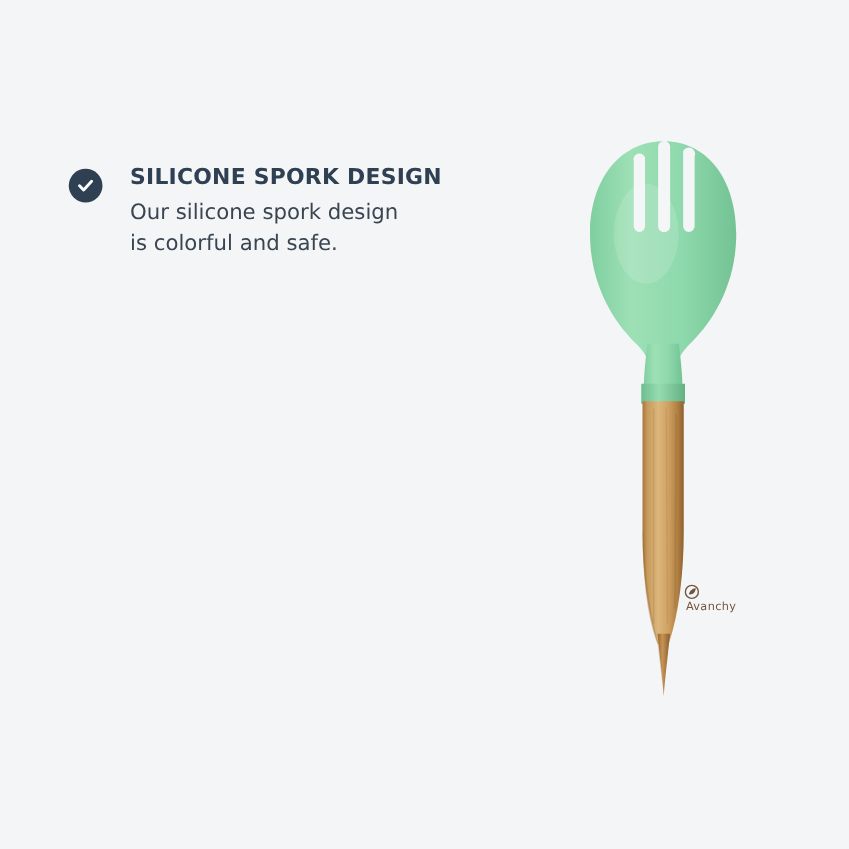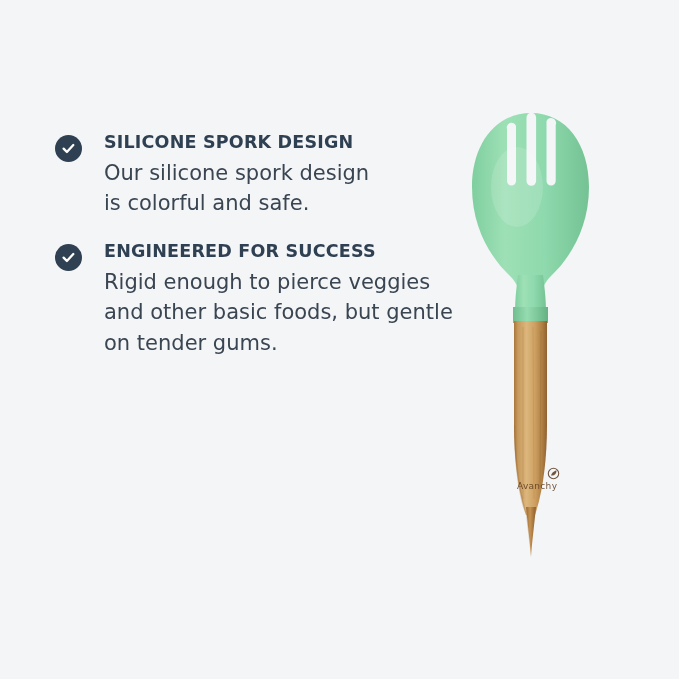--- a/index.html
+++ b/index.html
@@ -53,21 +53,21 @@
     font-size: 17.5px;
     font-weight: bold;
     letter-spacing: 0.2px;
     color: #2f4052;
     line-height: 1.25;
     margin: 0 0 4px 0;
     text-transform: uppercase;
   }
   .feature-body {
     font-family: "DejaVu Sans", sans-serif;
-    font-size: 21px;
+    font-size: 17px;
     font-weight: normal;
     color: #3a4552;
     line-height: 1.45;
     margin: 0;
     white-space: pre-line;
   }
 
   
   .product {
     position: absolute;
@@ -77,21 +77,21 @@
     height: 480px;
   }
   .product svg {
     display: block;
   }
   .brand-mark {
     position: absolute;
     left: 62px;
     top: 372px;
     width: 72px;
-    text-align: left;
+    text-align: right;
     color: #5b3a1e;
     font-family: "DejaVu Sans", sans-serif;
     font-size: 9px;
     letter-spacing: 0.3px;
     opacity: 0.85;
   }
   .brand-logo {
     display: block;
     margin: 0 auto 1px auto;
   }
@@ -107,31 +107,20 @@
       <span class="check-badge">
         <svg width="15" height="15" viewBox="0 0 15 15" aria-hidden="true">
           <path d="M2.6 7.6 L5.9 11.0 L12.3 4.0" fill="none" stroke="#ffffff" stroke-width="2.3" stroke-linecap="round" stroke-linejoin="round"></path>
         </svg>
       </span>
       <p class="feature-title">SILICONE SPORK DESIGN</p>
       <p class="feature-body">Our silicone spork design
 is colorful and safe.</p>
     </div>
 
-    <div class="feature">
-      <span class="check-badge">
-        <svg width="15" height="15" viewBox="0 0 15 15" aria-hidden="true">
-          <path d="M2.6 7.6 L5.9 11.0 L12.3 4.0" fill="none" stroke="#ffffff" stroke-width="2.3" stroke-linecap="round" stroke-linejoin="round"></path>
-        </svg>
-      </span>
-      <p class="feature-title">ENGINEERED FOR SUCCESS</p>
-      <p class="feature-body">Rigid enough to pierce veggies
-and other basic foods, but gentle
-on tender gums.</p>
-    </div>
 
 
 
   </div>
 
   <div class="product">
     <svg width="200" height="480" viewBox="0 0 200 480" aria-hidden="true">
       <defs>
         <linearGradient id="siliconeGrad" x1="0" y1="0" x2="1" y2="0">
           <stop offset="0%" stop-color="#7fcf9f"></stop>

